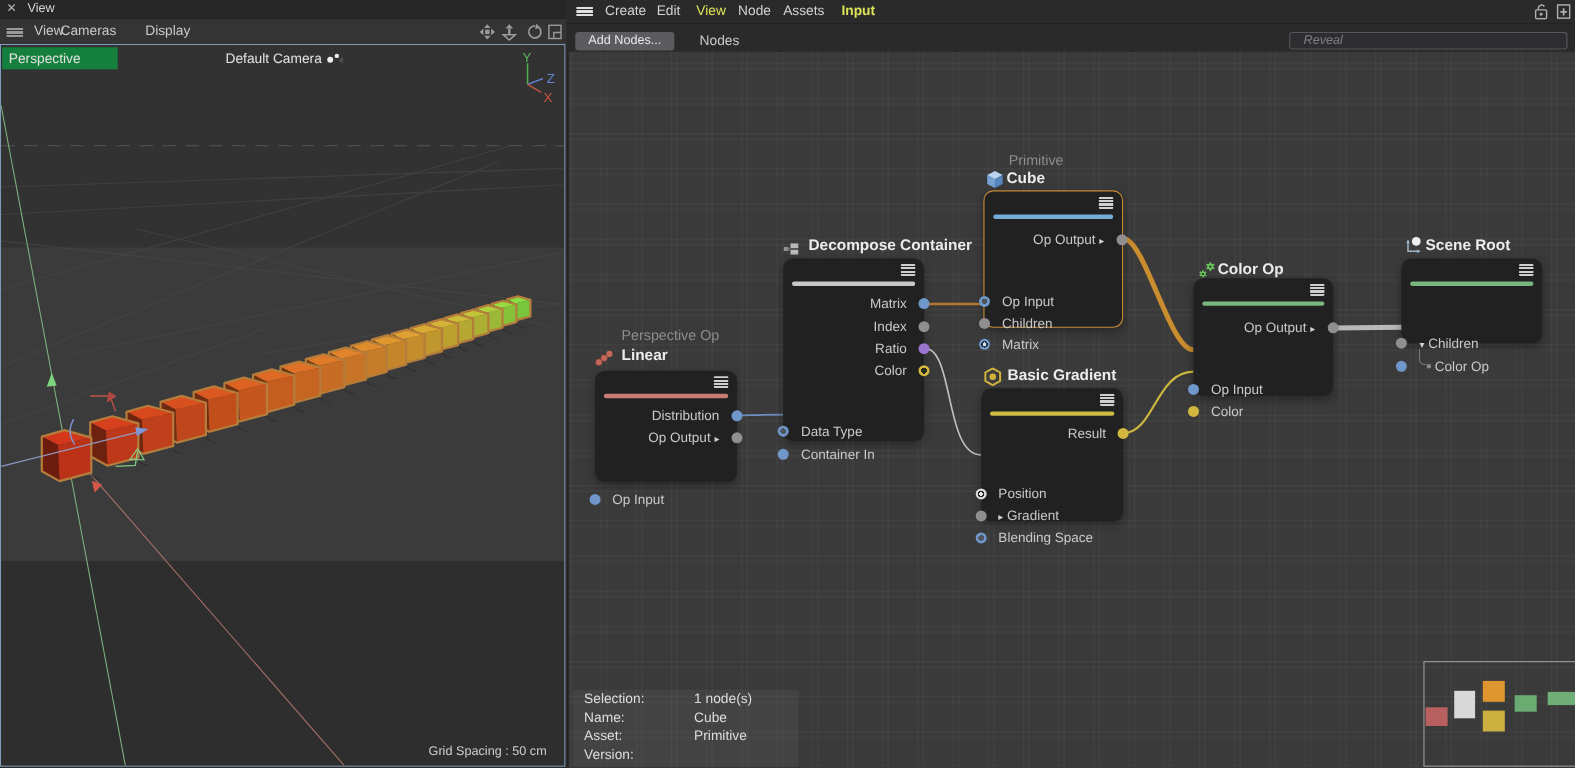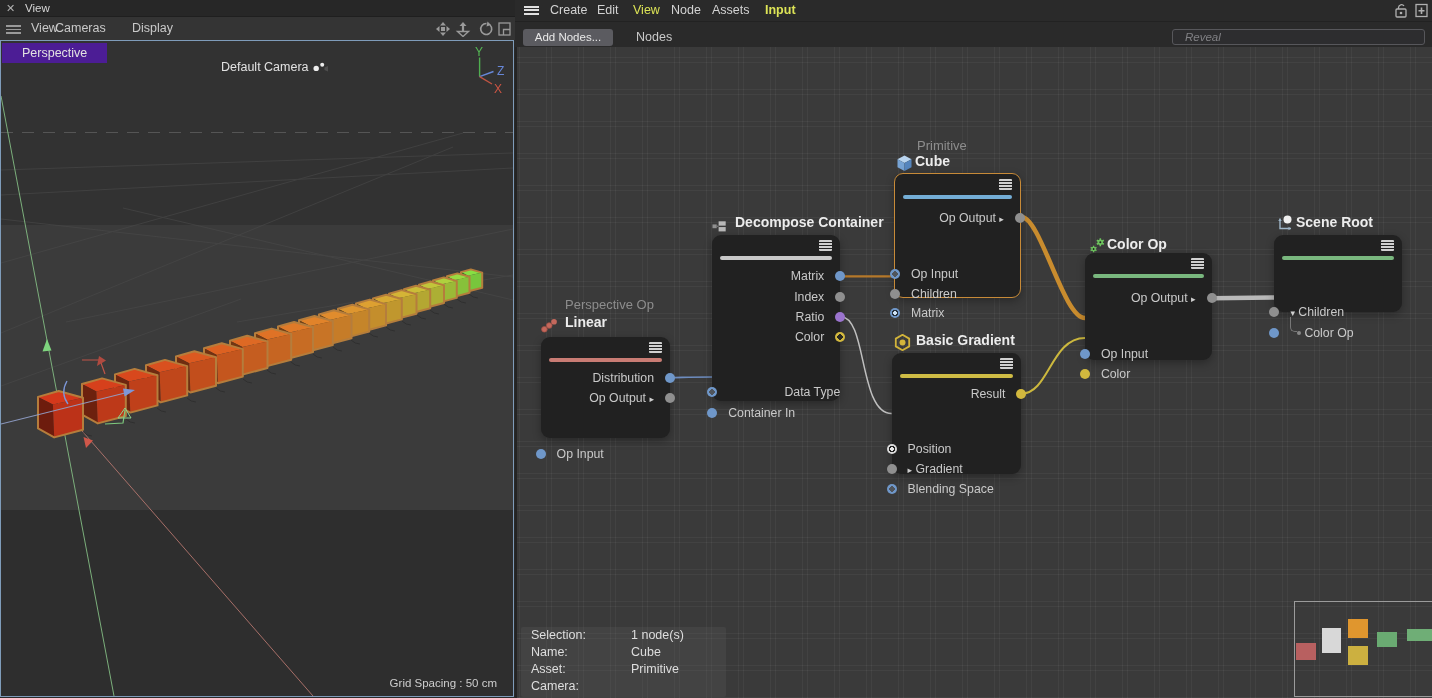--- a/index.html
+++ b/index.html
@@ -14,23 +14,23 @@
 #ltitle .x { position:absolute; left:6px; top:0; color:#b0b0b0; font-size:11px; }
 #ltitle .t { position:absolute; left:25px; top:0; }
 #lmenu { position:absolute; left:0; top:16px; width:515px; height:24px; background:#343434;
   border-top:1px solid #1f1f1f; color:#c9c9c9; font-size:12.5px; line-height:23px; }
 #lmenu .mi { position:absolute; top:0; }
 .hamb { position:absolute; width:15px; height:9px;
   background:repeating-linear-gradient(to bottom,#9a9a9a 0 2px,transparent 2px 3.5px); }
 #viewport { position:absolute; left:0; top:40px; width:514px; height:657px;
   background:#323232; border:1px solid #7f9cba; }
 #vpsvg { position:absolute; left:0; top:0; }
-.persp { position:absolute; left:1px; top:2px; width:105px; height:20px; background:#4c1d95;
-  color:#e2e2e2; font-size:12.5px; line-height:20px; padding-left:20px; }
-.defcam { position:absolute; left:220px; top:2px; height:20px; color:#e2e2e2; font-size:12.5px; line-height:20px;margin-top:14px; }
+.persp { position:absolute; left:1px; top:2px; width:105px; height:20px; background:#15803d;
+  color:#e2e2e2; font-size:12.5px; line-height:20px; padding-left:6px; }
+.defcam { position:absolute; left:204px; top:2px; height:20px; color:#e2e2e2; font-size:12.5px; line-height:20px; }
 .gridlbl { position:absolute; right:16px; bottom:7px; color:#cecece; font-size:11.5px; }
 
 
 #right { position:absolute; left:515px; top:0; width:917px; height:698px; background:#2a2a2a; }
 #rmenu { position:absolute; left:0; top:0; width:917px; height:21px; color:#d2d2d2;
   font-size:12.5px; line-height:20px; }
 #rmenu .mi { position:absolute; top:0; }
 #rmenu .hl { color:#dce356; }
 #rtool { position:absolute; left:0; top:21px; width:917px; height:26px; border-top:1px solid #222; }
 #addbtn { position:absolute; left:8px; top:7px; width:90px; height:17px; background:#5b5b60;
@@ -342,21 +342,21 @@
 <rect x="5" y="6" width="2" height="1.6" fill="#777"></rect>
         </svg>
 <div class="nhead" style="left:218px; top:167px;">Decompose Container</div>
 <div class="node" style="left:195.2px; top:188.3px; width:128.1px; height:165.3px;">
           <div class="nmenu"></div>
           <div class="cbar" style="background:#c8c8c8;"></div>
 <div class="prow out" style="top:31.1px;"><span class="dot o d-blue"></span>Matrix</div>
 <div class="prow out" style="top:51.6px;"><span class="dot o d-grey"></span>Index</div>
 <div class="prow out" style="top:71.4px;"><span class="dot o d-purple"></span>Ratio</div>
 <div class="prow out" style="top:91.3px;"><span class="dot o r-yellow"></span>Color</div>
-<div class="prow in" style="top:111.2px;text-align:right;"><span class="dot i r-blue"></span>Data Type</div>
+<div class="prow in" style="top:111.2px;"><span class="dot i r-blue"></span>Data Type</div>
 <div class="prow in" style="top:131.7px;"><span class="dot i d-blue"></span>Container In</div>
 </div>
 <div class="ntype" style="left:400px; top:91px;">Primitive</div>
 <svg class="nicon" style="left:379px; top:108px;" width="17" height="17" viewBox="0 0 17 17">
 <polygon points="8.5,0.5 15.5,4.2 8.5,8 1.5,4.2" fill="#b8d4ef"></polygon>
 <polygon points="1.5,4.2 8.5,8 8.5,16 1.5,12.2" fill="#76a3d4"></polygon>
 <polygon points="15.5,4.2 8.5,8 8.5,16 15.5,12.2" fill="#5585bd"></polygon>
         </svg>
 <div class="nhead" style="left:398px; top:106px;">Cube</div>
 <div class="node" style="left:377px; top:125.5px; width:126.9px; height:125.6px; border:1.5px solid #c78a38;">
@@ -419,21 +419,21 @@
 <div class="prow in" style="top:31.1px;"><span class="dot i d-grey"></span><span class="arr" style="font-size:9px;">▾</span> Children</div>
 <div class="prow in" style="top:52.2px; padding-left:30px;"><span class="dot i d-blue"></span><span style="position:absolute; left:16px; top:-6px; width:7px; height:15px; border-left:1px solid #777; border-bottom:1px solid #777; border-bottom-left-radius:5px;"></span><span style="position:absolute; left:23px; top:7.5px; width:4px; height:4px; border-radius:50%; background:#888;"></span>Color Op</div>
 </div>
       <div id="info">
         <span class="lab" style="top:1px;">Selection:</span>
           <span class="val" style="top:1px;">1 node(s)</span>
         <span class="lab" style="top:18px;">Name:</span>
           <span class="val" style="top:18px;">Cube</span>
         <span class="lab" style="top:35px;">Asset:</span>
           <span class="val" style="top:35px;">Primitive</span>
-        <span class="lab" style="top:52px;">Camera:</span>
+        <span class="lab" style="top:52px;">Version:</span>
       </div>
       <div id="minimap">
         <div style="left:1px; top:41px; width:20px; height:17px; background:#b86060;"></div>
         <div style="left:27px; top:26px; width:19px; height:25px; background:#d8d8d8;"></div>
         <div style="left:53px; top:17px; width:20px; height:19px; background:#e0962e;"></div>
         <div style="left:53px; top:44px; width:20px; height:19px; background:#ccb040;"></div>
         <div style="left:82px; top:30px; width:20px; height:15px; background:#6aab72;"></div>
         <div style="left:112px; top:27px; width:26px; height:12px; background:#6fae76;"></div>
       </div>
     </div>

